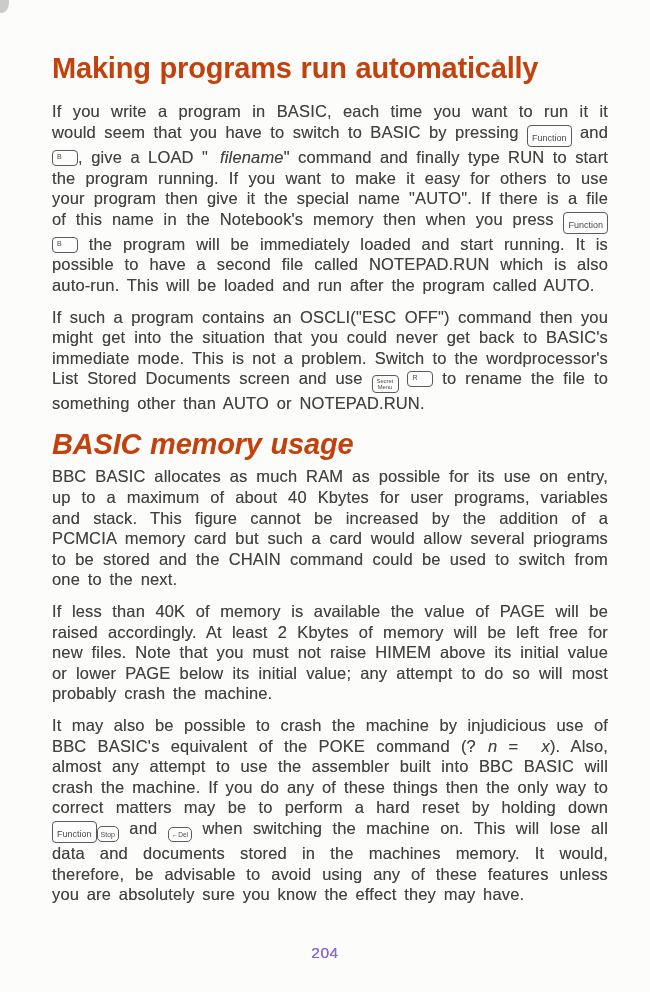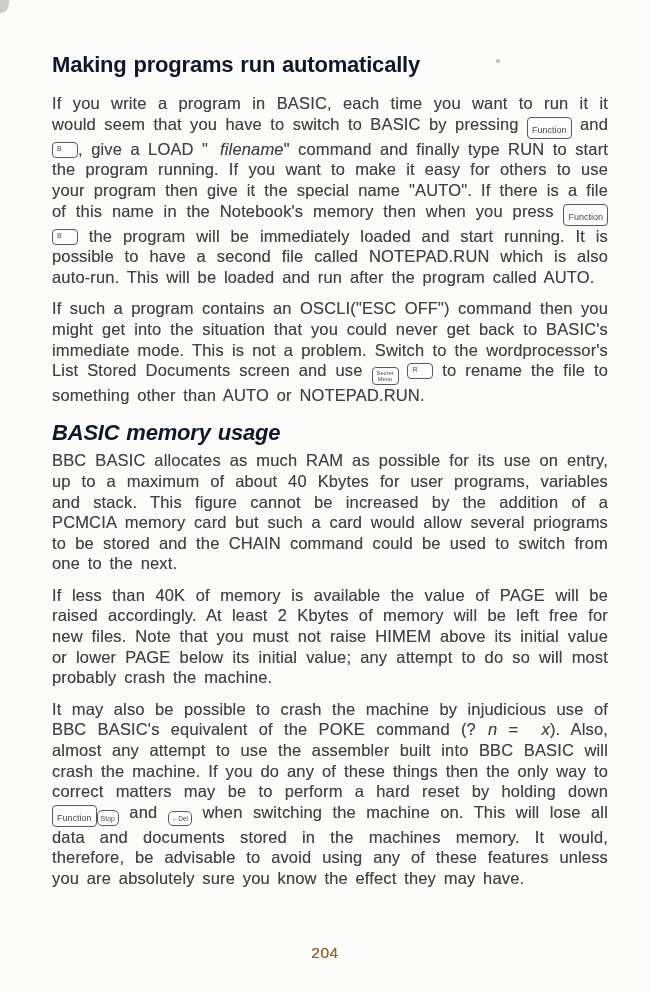--- a/index.html
+++ b/index.html
@@ -14,24 +14,24 @@
     width:650px; height:992px;
     background:#fcfcfb;
     color:#424242;
   }
   .content {
     position:absolute;
     left:52px; top:52px;
     width:556px;
   }
   h1 {
-    font-size:22px;
+    font-size:29px;
     line-height:1.15;
     font-weight:bold;
-    color:#0f172a;
+    color:#c2410c;
     letter-spacing:-0.2px;
     margin:0 0 16px 0;
     word-spacing:1px;
   }
   h1.second { margin:14px 0 5px 0;font-style:italic; }
   p.body {
     font-size:16.5px;
     line-height:20.6px;
     text-align:justify;
     margin:0 0 11px 0;
@@ -70,21 +70,21 @@
   .k-two { width:27px; padding:2px 2px; vertical-align:-5px; border-radius:4px; }
   .k-two .kl { display:block; font-size:5.8px; line-height:6.2px; letter-spacing:0; }
   .k-stop { font-size:7px; padding:4px 3px 3px 3px; border-radius:5px; }
   .k-del  { font-size:6.5px; padding:4px 3px 3px 3px; border-radius:5px; }
   .pageno {
     position:absolute;
     left:0; bottom:30px;
     width:100%;
     text-align:center;
     font-size:15.5px;
-    color:#a16207;
+    color:#8b5cf6;
     letter-spacing:0.5px;
     text-shadow:0 0 0.4px rgba(50,50,50,0.6);
   }
   .speck-corner {
     position:absolute; left:0; top:0;
     width:9px; height:13px;
     background:#9a9a9a;
     border-radius:0 0 80% 0;
     opacity:0.5;
   }

